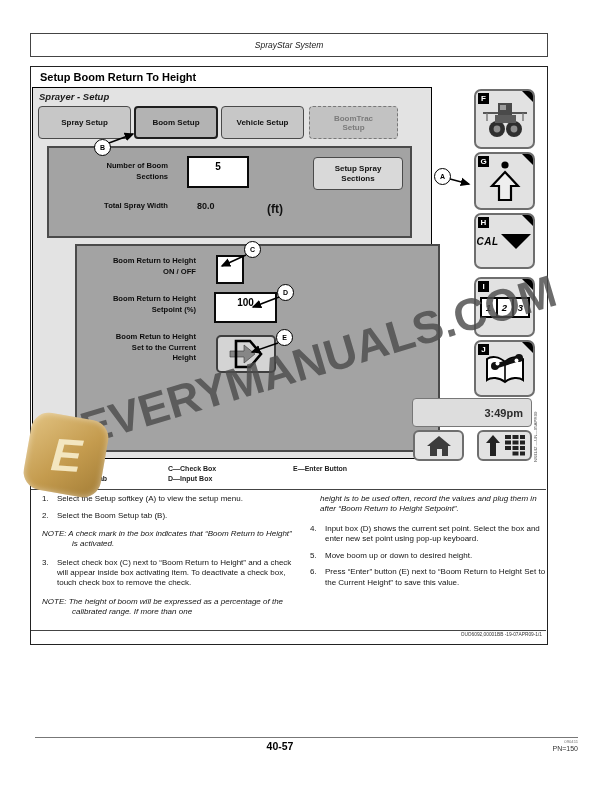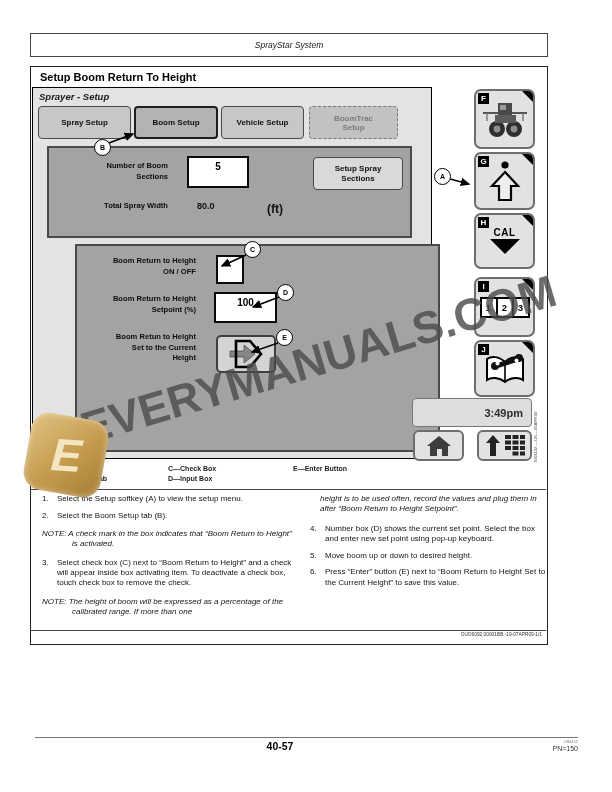--- a/index.html
+++ b/index.html
@@ -43,21 +43,21 @@
   .val{position:absolute;font-weight:bold;font-size:9px;color:#111;}
   .unit{position:absolute;font-weight:bold;font-size:12px;color:#111;}
 
   
   .softkey{position:absolute;left:474px;width:61px;background:#e2e2e2;border:2px solid #6e6e6e;border-radius:7px;
            box-sizing:border-box;overflow:hidden;}
   .skletter{position:absolute;left:2px;top:2px;width:11px;height:11px;background:#000;color:#fff;
             font-weight:bold;font-size:8px;display:flex;align-items:center;justify-content:center;}
   .skcorner{position:absolute;right:0;top:0;width:11px;height:11px;background:#000;
             clip-path:polygon(0 0,100% 0,100% 100%);}
-  .skbody{position:absolute;inset:0;display:flex;align-items:center;justify-content:center;flex-direction:column;}
+  .skbody{position:absolute;inset:0;display:flex;align-items:center;justify-content:center;font-style:italic;}
   .digitrow{display:flex;}
   .digit{width:14px;height:17px;background:#fff;border:2px solid #000;margin-left:-2px;
          display:flex;align-items:center;justify-content:center;font-weight:bold;font-size:9.5px;color:#000;}
   .digit:first-child{margin-left:0;}
   .calword{font-weight:bold;font-size:10px;letter-spacing:.5px;color:#000;}
 
   .timebar{left:412px;top:398px;width:120px;height:29px;background:#ddd;border:1.5px solid #777;border-radius:4px;
            box-sizing:border-box;display:flex;align-items:center;justify-content:flex-end;
            font-weight:bold;font-size:11px;color:#2c2c2c;padding-right:8px;}
   .navbtn{position:absolute;top:430px;height:31px;background:#e2e2e2;border:2px solid #6e6e6e;border-radius:6px;
@@ -287,21 +287,21 @@
       <span class="n">3.</span>
       <span class="t">Select check box (C) next to “Boom Return to Height” and a check will appear inside box activating item. To deactivate a check box, touch check box to remove the check.</span>
     </div>
     <div class="note">NOTE: The height of boom will be expressed as a percentage of the calibrated range. If more than one</div>
   </div>
 
   <div class="abs instr" style="left:310px;top:494px;width:238px;">
     <div class="cont">height is to be used often, record the values and plug them in after “Boom Return to Height Setpoint”.</div>
     <div class="step">
       <span class="n">4.</span>
-      <span class="t">Number box (D) shows the current set point. Select the box and enter new set point using pop-up keyboard.</span>
+      <span class="t">Input box (D) shows the current set point. Select the box and enter new set point using pop-up keyboard.</span>
     </div>
     <div class="step">
       <span class="n">5.</span>
       <span class="t">Move boom up or down to desired height.</span>
     </div>
     <div class="step">
       <span class="n">6.</span>
       <span class="t">Press “Enter” button (E) next to “Boom Return to Height Set to the Current Height” to save this value.</span>
     </div>
   </div>

